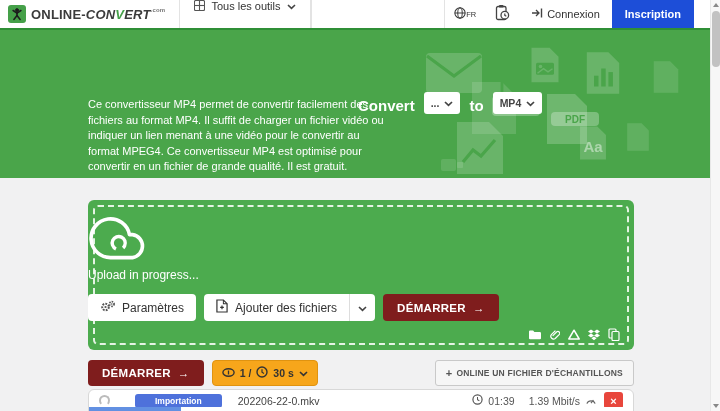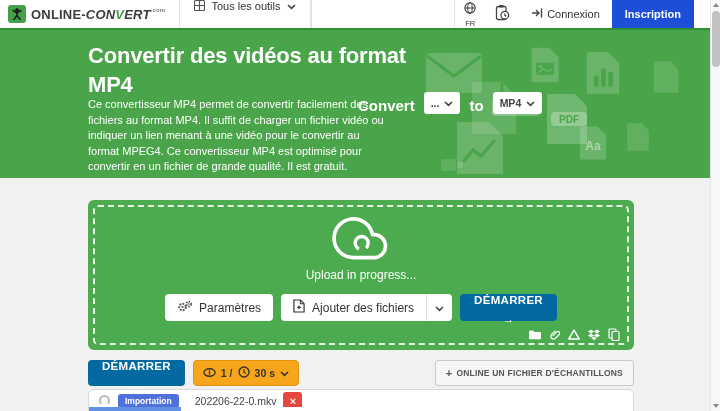--- a/index.html
+++ b/index.html
@@ -13,21 +13,21 @@
   .logo { display:flex; align-items:center; gap:5px; padding:0 14px 0 8px; height:100%; cursor:pointer; }
   .logo-mark { width:18px; height:18px; background:#45a049; border-radius:3px; display:flex; align-items:center; justify-content:center; }
   .logo-text { font-size:13px; font-weight:bold; color:#3b3b3b; letter-spacing:.2px; white-space:nowrap; }
   .logo-text .cv { font-style:italic; }
   .logo-text .v { color:#45a049; }
   .logo-tld { font-size:6px; color:#777; font-weight:bold; vertical-align:top; }
   .nav-sep { width:1px; height:28px; background:#e3e3e3; }
   .nav-item { display:flex; align-items:flex-start; gap:6px; padding:0 14px; height:100%;
     font-size:11px; color:#333; cursor:pointer; white-space:nowrap; }
   .nav-right { margin-left:auto; display:flex; align-items:center; height:100%; }
-  .lang { display:flex; flex-direction:column; align-items:center; justify-content:center; padding:0 9px; height:100%; cursor:pointer; }
+  .lang { display:flex; align-items:center; justify-content:center; padding:0 9px; height:100%; cursor:pointer; }
   .lang-label { font-size:7.5px; color:#333; margin-top:1px; }
   .nav-icon-btn { padding:0 9px; display:flex; align-items:center; height:100%; cursor:pointer; }
   .login { display:flex; align-items:center; gap:4px; font-size:11px; color:#333; padding:0 12px; height:100%; cursor:pointer; }
   .signup-btn { background:#1d4ed8; color:#fff; font-size:11px; font-weight:bold;
     border:none; border-radius:4px; height:35px; padding:0 13px; margin-right:16px; cursor:pointer; }
 
   
   .hero { height:150px; background:#4aa54a; border-top:2px solid #2f8f36; position:relative; overflow:hidden; }
   .hero-title { position:absolute; left:88px; top:12px; width:345px; color:#fff;
     font-size:22px; font-weight:bold; line-height:1.3; letter-spacing:-.2px; }
@@ -40,49 +40,49 @@
 
   .decor { position:absolute; opacity:.17; }
   .decor-chip { position:absolute; background:rgba(255,255,255,.28); border-radius:4px;
     display:flex; align-items:center; justify-content:center; font-weight:bold; color:#4aa54a; }
 
   
   .upload-card { position:relative; margin:22px 0 0 88px; width:546px; height:150px;
     background:#4cab4e; border-radius:6px; }
   .dash-border { position:absolute; inset:5px; border:2px dashed rgba(255,255,255,.85);
     border-radius:5px; pointer-events:none; }
-  .upload-inner { position:relative; height:100%; display:flex; flex-direction:column; align-items:center; padding-top:14px; }
+  .upload-inner { position:relative; height:100%; display:flex; flex-direction:column; padding-top:14px; }
   .upload-status { color:#fff; font-size:12px; margin-top:4px; }
   .btn-row { display:flex; align-items:center; gap:8px; margin-top:12px; }
   .white-btn { background:#fff; border:none; border-radius:4px; height:27px; display:flex;
     align-items:center; font-size:12px; color:#333; cursor:pointer; padding:0; }
   .white-btn .seg { display:flex; align-items:center; gap:7px; padding:0 12px; height:100%; }
   .white-btn .chev-seg { border-left:1px solid #ddd; padding:0 8px; height:100%; display:flex; align-items:center; }
-  .blue-btn { background:#0369a1; border:none; border-radius:4px; height:27px; padding:0 14px;
+  .blue-btn { background:#7f1d1d; border:none; border-radius:4px; height:27px; padding:0 14px;
     color:#fff; font-size:11.5px; font-weight:bold; display:flex; align-items:center; gap:7px;
-    cursor:pointer; letter-spacing:.3px;flex-direction:column; }
+    cursor:pointer; letter-spacing:.3px; }
   .storage-row { position:absolute; right:14px; bottom:9px; display:flex; align-items:center; gap:8px; }
   .storage-row > span { display:flex; cursor:pointer; }
 
   .action-row { margin:10px 0 0 88px; width:546px; display:flex; align-items:center; }
   .action-row .blue-btn { height:26px; }
   .credit-badge { margin-left:8px; background:#f7a61b; border:1px solid #e09310; border-radius:4px;
     height:26px; display:flex; align-items:center; gap:5px; padding:0 9px; font-size:10.5px;
     font-weight:bold; color:#333; cursor:pointer; }
   .sample-btn { margin-left:auto; background:#f6f6f6; border:1px solid #c9c9c9; border-radius:3px;
     height:26px; padding:0 10px; font-size:8.5px; font-weight:bold; color:#555;
     letter-spacing:.2px; display:flex; align-items:center; gap:4px; cursor:pointer; }
 
   .file-card { margin:3px 0 0 88px; width:546px; height:40px; background:#fff;
     border:1px solid #d8d8d8; border-radius:6px 6px 0 0; position:relative; overflow:hidden; }
   .file-row { display:flex; align-items:center; height:17px; padding:0 10px; margin-top:2px; }
   .spinner { width:11px; height:11px; border:2px solid #bbb; border-bottom-color:transparent;
     border-radius:50%; flex:none; }
-  .status-badge { margin-left:8px; background:#4e71db; color:#fff; font-size:8.5px; font-weight:bold;
-    padding:2px 7px; border-radius:3px; white-space:nowrap; }
+  .status-badge { margin-left:25px; background:#4e71db; color:#fff; font-size:8.5px; font-weight:bold;
+    padding:2px 20px; border-radius:3px; white-space:nowrap; }
   .filename { margin-left:16px; font-size:10.5px; color:#444; }
   .file-meta { margin-left:auto; display:flex; align-items:center; gap:5px; font-size:10.5px; color:#555; }
   .close-btn { width:19px; height:17px; background:#e8463c; border:none; border-radius:3px;
     color:#fff; font-size:11px; font-weight:bold; display:flex; align-items:center; justify-content:center;
     cursor:pointer; margin-left:7px; }
   .progress-track { position:absolute; left:0; bottom:17px; height:4px; width:100%; background:#fff; }
   .progress-bar { height:4px; background:#6290e2; width:17%; }
 
   
   .scrollbar { position:absolute; top:0; right:0; width:10px; height:411px; background:#f7f7f7; border-left:1px solid #e8e8e8; }
@@ -195,46 +195,45 @@
       <svg width="28" height="34" viewBox="0 0 20 25">
           <path d="M1 1 h12 l6 6 v17 h-18 z" fill="#fff"></path>
         </svg></span>
     <div class="decor-chip" style="left:492px;top:66px;width:48px;height:20px;font-size:13px">
         <span>JPG</span>
       </div>
     <span class="decor" style="left:545px;top:62px;opacity:.2">
       <svg width="44" height="54" viewBox="0 0 22 27">
           <path d="M1 1 h14 l6 6 v19 h-20 z" fill="#fff"></path>
         </svg></span>
-    <div class="decor-chip" style="left:551px;top:82px;width:36px;height:14px;font-size:10px">
+    <div class="decor-chip" style="left:551px;top:82px;width:48px;height:14px;font-size:10px">
         <span>PDF</span>
       </div>
     <span class="decor" style="left:455px;top:90px">
       <svg width="50" height="56" viewBox="0 0 25 28">
           <path d="M1 1 h16 l7 7 v19 h-23 z" fill="#fff"></path>
           <path d="M4 21 l5-6 4 3 7-8" fill="none" stroke="#4aa54a" stroke-width="1.6"></path>
         </svg></span>
     <span class="decor" style="left:578px;top:95px">
       <svg width="30" height="36" viewBox="0 0 20 25">
           <path d="M1 1 h12 l6 6 v17 h-18 z" fill="#fff"></path>
         </svg></span>
-    <div class="decor-chip" style="left:583px;top:110px;width:20px;height:12px;font-size:12px;background:none;color:rgba(255,255,255,.45)">
+    <div class="decor-chip" style="left:583px;top:110px;width:20px;height:12px;font-size:15px;background:none;color:rgba(255,255,255,.45)">
         <span>Aa</span>
       </div>
     <span class="decor" style="left:625px;top:92px;opacity:.12">
       <svg width="26" height="30" viewBox="0 0 20 25">
           <path d="M1 1 h12 l6 6 v17 h-18 z" fill="#fff"></path>
         </svg></span>
     <span class="decor" style="left:440px;top:125px;opacity:.12">
       <svg width="24" height="22" viewBox="0 0 24 22">
           <rect x="1" y="4" width="15" height="12" rx="2" fill="#fff"></rect>
           <rect x="17" y="7" width="6" height="6" rx="1" fill="#fff"></rect>
         </svg></span>
 
-    <h1 class="hero-title">Convertir des vidéos au format MP4</h1>
     <p class="hero-desc">Ce convertisseur MP4 permet de convertir facilement des fichiers au format MP4. Il suffit de charger un fichier vidéo ou indiquer un lien menant à une vidéo pour le convertir au format MPEG4. Ce convertisseur MP4 est optimisé pour convertir en un fichier de grande qualité. Il est gratuit.</p>
 
     <div class="convert-row">
       <span class="convert-word">Convert</span>
       <div class="fmt-select">
         <span>...</span>
         <span><svg width="9" height="6" viewBox="0 0 9 6">
               <polyline points="1,1 4.5,4.3 8,1" fill="none" stroke="#444" stroke-width="1.7"></polyline>
             </svg></span>
       </div>
@@ -351,20 +350,35 @@
       <span style="font-size:11px;">+</span>
       <span>ONLINE UN FICHIER D'ÉCHANTILLONS</span>
     </button>
   </div>
 
   <div class="file-card">
     <div class="file-row">
       <span class="spinner"></span>
       <span class="status-badge">Importation</span>
       <span class="filename">202206-22-0.mkv</span>
+      <div class="file-meta">
+        <span>
+          <svg width="11" height="11" viewBox="0 0 12 12">
+              <circle cx="6" cy="6" r="5" fill="none" stroke="#555" stroke-width="1.3"></circle>
+              <polyline points="6,3.2 6,6.2 8,7.4" fill="none" stroke="#555" stroke-width="1.1"></polyline>
+            </svg></span>
+        <span>01:39</span>
+        <span style="width:4px"></span>
+        <span>1.39 Mbit/s</span>
+        <span>
+          <svg width="12" height="10" viewBox="0 0 13 11">
+              <path d="M2 9.5 a4.8 4.8 0 0 1 9 0" fill="none" stroke="#666" stroke-width="1.3"></path>
+              <line x1="6.5" y1="9" x2="9.2" y2="5.5" stroke="#666" stroke-width="1.3"></line>
+            </svg></span>
+      </div>
       <button class="close-btn">
         <span>×</span>
       </button>
     </div>
     <div class="progress-track">
       <div class="progress-bar" style="width: 17%;"></div>
     </div>
   </div>
 
 </div>

